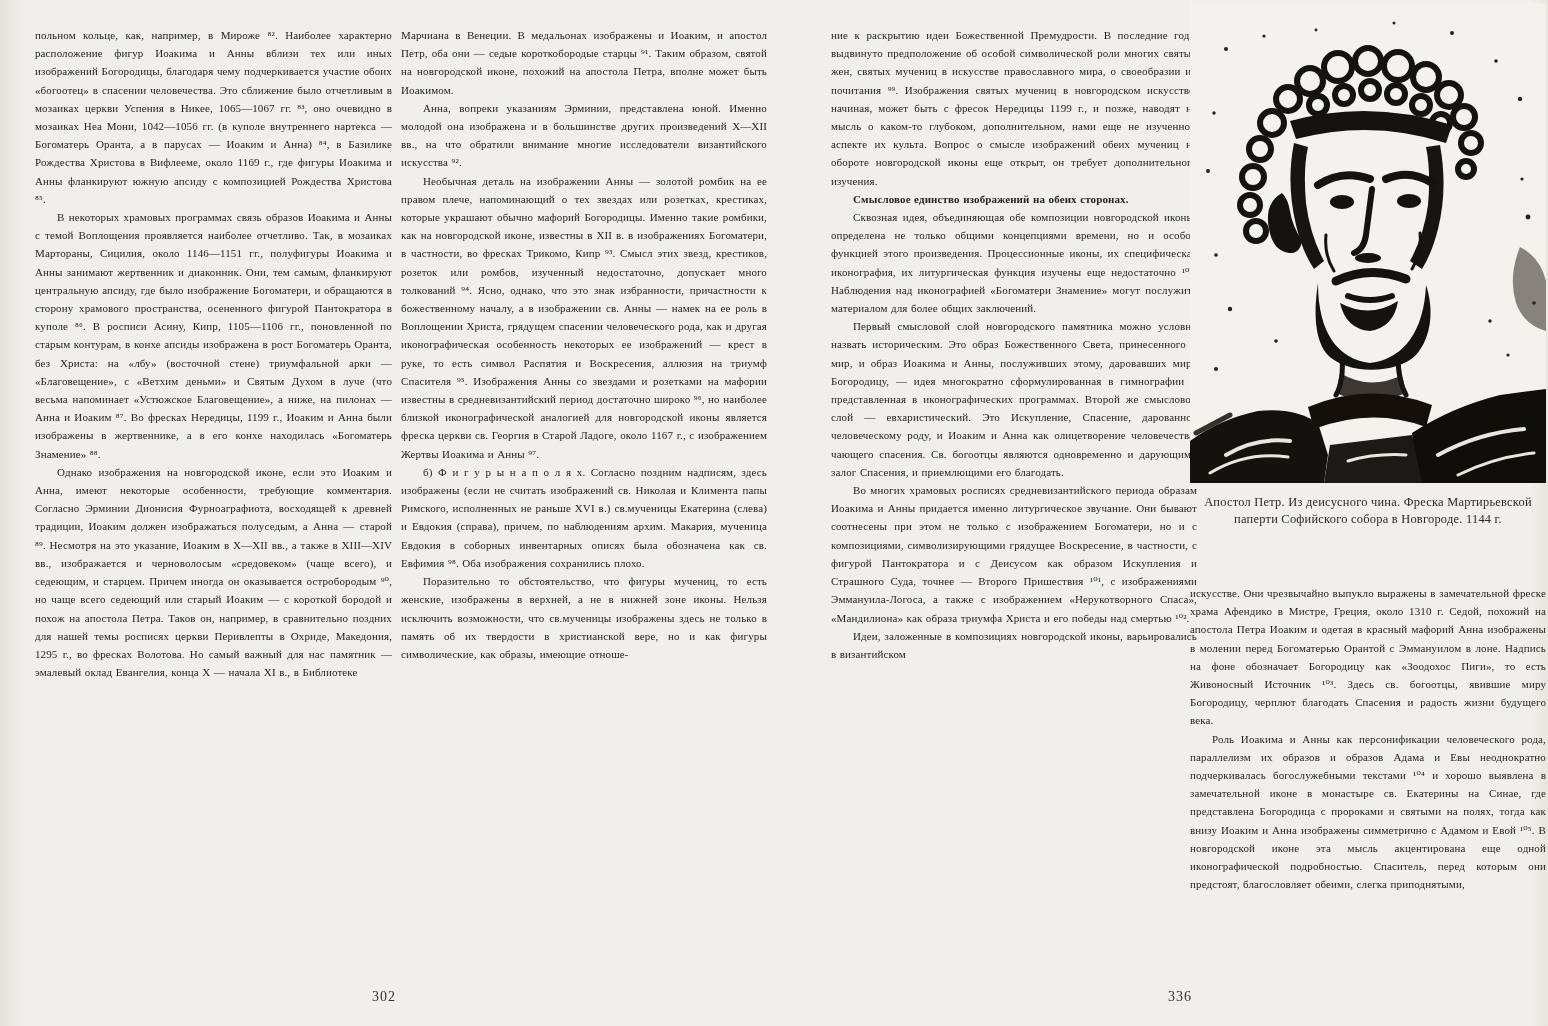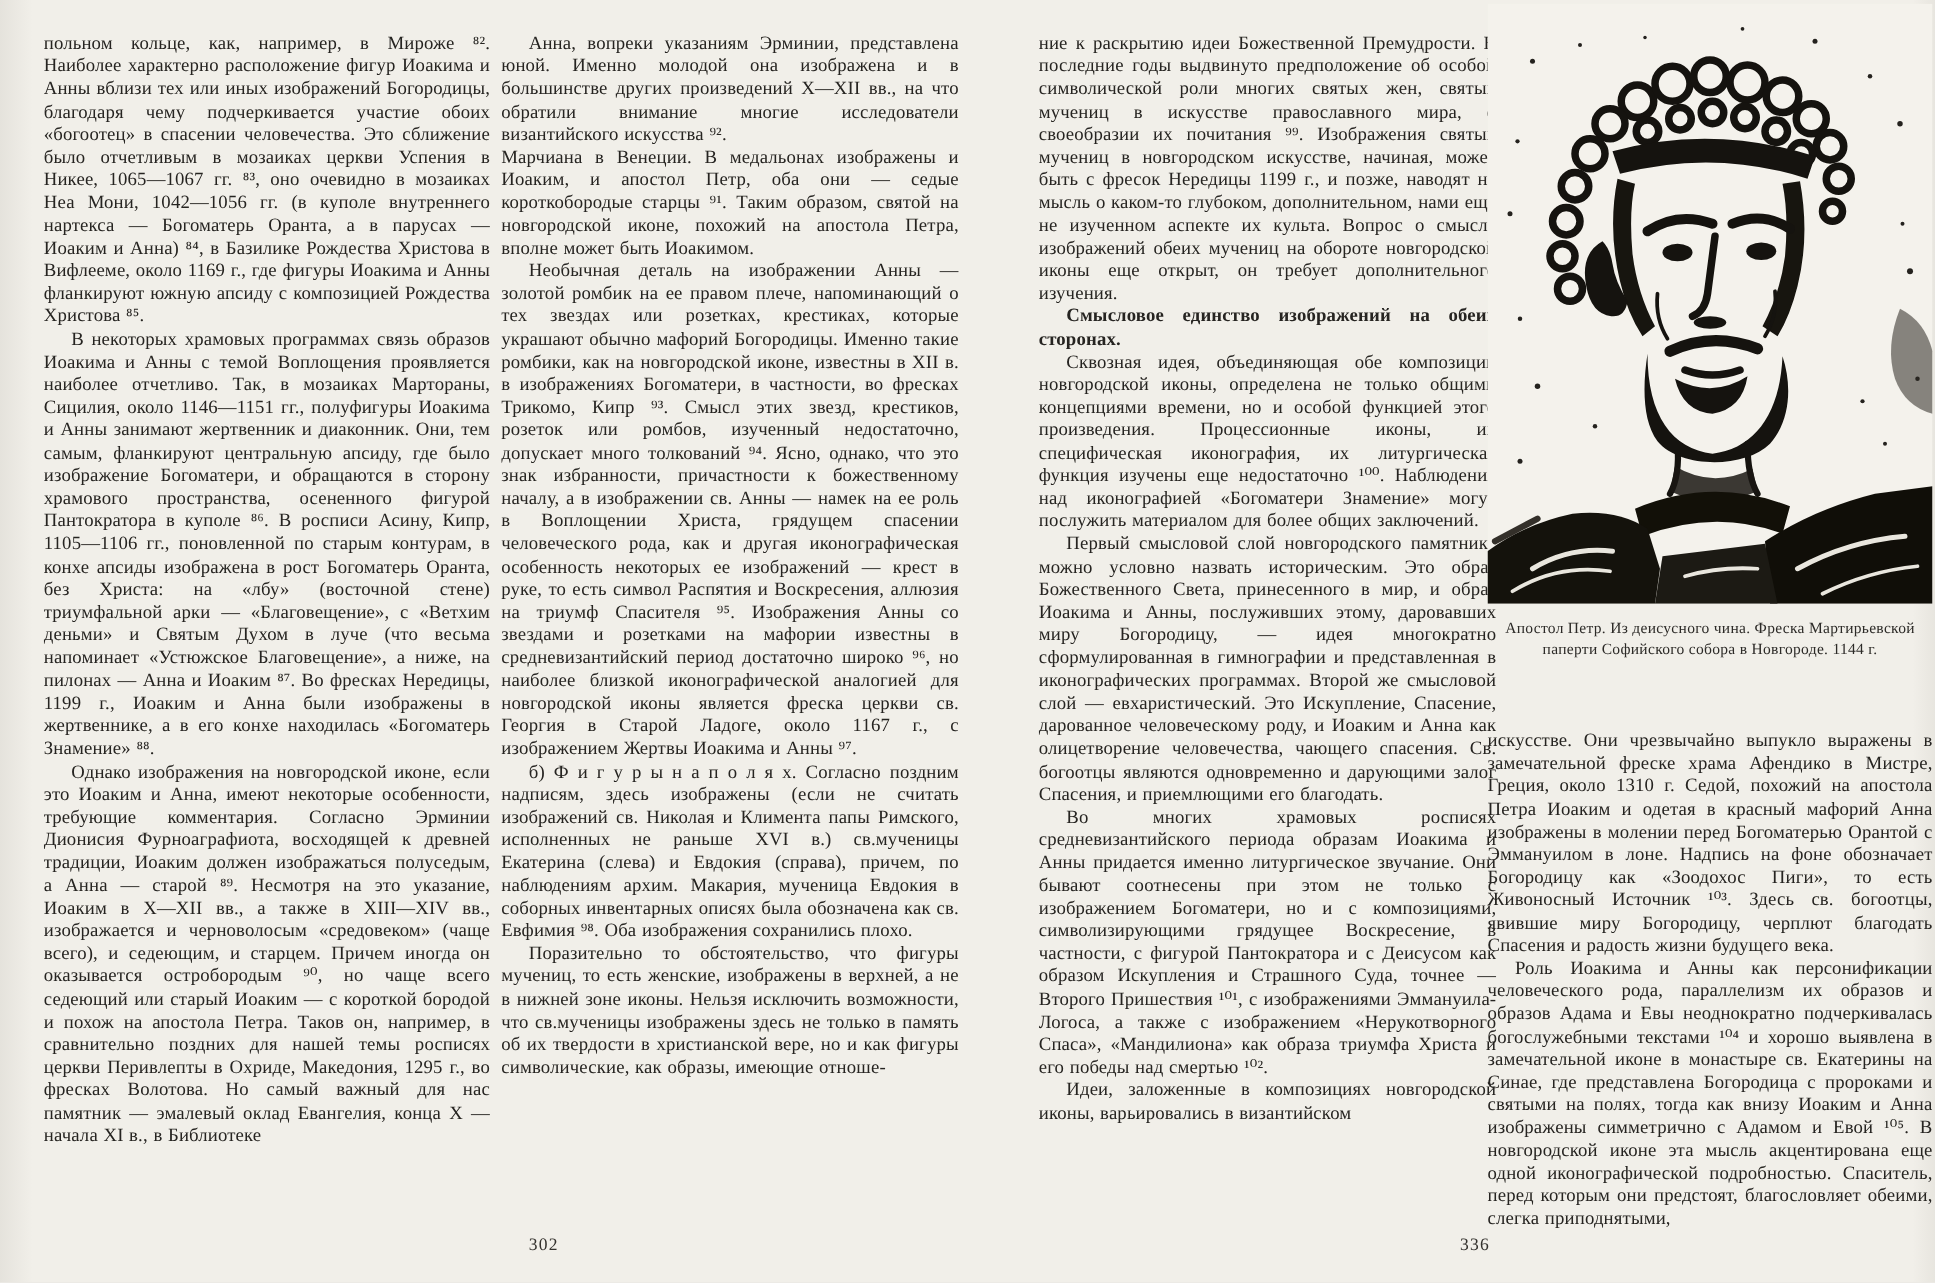--- a/index.html
+++ b/index.html
@@ -21,21 +21,21 @@
     position:absolute;
     overflow:hidden;
     text-align:justify;
   }
   .col-l1{left:35px; top:26px; width:357px; height:964px;}
   .col-l2{left:401px; top:26px; width:366px; height:964px;}
   .col-r1{left:831px; top:26px; width:366px; height:964px;}
   .col-r2{left:1190px; top:556px; width:356px; height:452px;margin-top:28px;}
   .para{
     margin:0;
-    font-size:15px;
+    font-size:11px;
     line-height:18.2px;
     letter-spacing:.12px;
     word-spacing:.6px;
     text-align:justify;
   }
   .para.indent{text-indent:22px;}
   .para.bold{font-weight:bold;}
   .figure{
     position:absolute;left:1190px;top:3px;width:356px;margin:0;
   }
@@ -46,36 +46,36 @@
     line-height:16.5px;
     text-align:center;
     letter-spacing:.25px;
     color:#2c2a27;
     padding:0 4px;
   }
   .pagenum{
     position:absolute;top:989px;width:150px;
     font-size:14px;letter-spacing:1px;text-align:center;color:#33312d;
   }
-  .pagenum-left{left:297px;text-align:right;}
+  .pagenum-left{left:309px;}
   .pagenum-right{left:1105px;}
 </style>
 </head>
 <body>
 
 <div class="spread">
 
   <div class="col col-l1">
       <p class="para">польном кольце, как, например, в Мироже ⁸². Наиболее характерно расположение фигур Иоакима и Анны вблизи тех или иных изображений Богородицы, благодаря чему подчеркивается участие обоих «богоотец» в спасении человечества. Это сближение было отчетливым в мозаиках церкви Успения в Никее, 1065—1067 гг. ⁸³, оно очевидно в мозаиках Неа Мони, 1042—1056 гг. (в куполе внутреннего нартекса — Богоматерь Оранта, а в парусах — Иоаким и Анна) ⁸⁴, в Базилике Рождества Христова в Вифлееме, около 1169 г., где фигуры Иоакима и Анны фланкируют южную апсиду с композицией Рождества Христова ⁸⁵.</p>
       <p class="para indent">В некоторых храмовых программах связь образов Иоакима и Анны с темой Воплощения проявляется наиболее отчетливо. Так, в мозаиках Мартораны, Сицилия, около 1146—1151 гг., полуфигуры Иоакима и Анны занимают жертвенник и диаконник. Они, тем самым, фланкируют центральную апсиду, где было изображение Богоматери, и обращаются в сторону храмового пространства, осененного фигурой Пантократора в куполе ⁸⁶. В росписи Асину, Кипр, 1105—1106 гг., поновленной по старым контурам, в конхе апсиды изображена в рост Богоматерь Оранта, без Христа: на «лбу» (восточной стене) триумфальной арки — «Благовещение», с «Ветхим деньми» и Святым Духом в луче (что весьма напоминает «Устюжское Благовещение», а ниже, на пилонах — Анна и Иоаким ⁸⁷. Во фресках Нередицы, 1199 г., Иоаким и Анна были изображены в жертвеннике, а в его конхе находилась «Богоматерь Знамение» ⁸⁸.</p>
       <p class="para indent">Однако изображения на новгородской иконе, если это Иоаким и Анна, имеют некоторые особенности, требующие комментария. Согласно Эрминии Дионисия Фурноаграфиота, восходящей к древней традиции, Иоаким должен изображаться полуседым, а Анна — старой ⁸⁹. Несмотря на это указание, Иоаким в X—XII вв., а также в XIII—XIV вв., изображается и черноволосым «средовеком» (чаще всего), и седеющим, и старцем. Причем иногда он оказывается остробородым ⁹⁰, но чаще всего седеющий или старый Иоаким — с короткой бородой и похож на апостола Петра. Таков он, например, в сравнительно поздних для нашей темы росписях церкви Перивлепты в Охриде, Македония, 1295 г., во фресках Волотова. Но самый важный для нас памятник — эмалевый оклад Евангелия, конца X — начала XI в., в Библиотеке</p>
     </div>
   <div class="col col-l2">
+      <p class="para">Марчиана в Венеции. В медальонах изображены и Иоаким, и апостол Петр, оба они — седые короткобородые старцы ⁹¹. Таким образом, святой на новгородской иконе, похожий на апостола Петра, вполне может быть Иоакимом.</p>
       <p class="para indent">Анна, вопреки указаниям Эрминии, представлена юной. Именно молодой она изображена и в большинстве других произведений X—XII вв., на что обратили внимание многие исследователи византийского искусства ⁹².</p>
-      <p class="para">Марчиана в Венеции. В медальонах изображены и Иоаким, и апостол Петр, оба они — седые короткобородые старцы ⁹¹. Таким образом, святой на новгородской иконе, похожий на апостола Петра, вполне может быть Иоакимом.</p>
       <p class="para indent">Необычная деталь на изображении Анны — золотой ромбик на ее правом плече, напоминающий о тех звездах или розетках, крестиках, которые украшают обычно мафорий Богородицы. Именно такие ромбики, как на новгородской иконе, известны в XII в. в изображениях Богоматери, в частности, во фресках Трикомо, Кипр ⁹³. Смысл этих звезд, крестиков, розеток или ромбов, изученный недостаточно, допускает много толкований ⁹⁴. Ясно, однако, что это знак избранности, причастности к божественному началу, а в изображении св. Анны — намек на ее роль в Воплощении Христа, грядущем спасении человеческого рода, как и другая иконографическая особенность некоторых ее изображений — крест в руке, то есть символ Распятия и Воскресения, аллюзия на триумф Спасителя ⁹⁵. Изображения Анны со звездами и розетками на мафории известны в средневизантийский период достаточно широко ⁹⁶, но наиболее близкой иконографической аналогией для новгородской иконы является фреска церкви св. Георгия в Старой Ладоге, около 1167 г., с изображением Жертвы Иоакима и Анны ⁹⁷.</p>
       <p class="para indent">б) Ф и г у р ы  н а  п о л я х. Согласно поздним надписям, здесь изображены (если не считать изображений св. Николая и Климента папы Римского, исполненных не раньше XVI в.) св.мученицы Екатерина (слева) и Евдокия (справа), причем, по наблюдениям архим. Макария, мученица Евдокия в соборных инвентарных описях была обозначена как св. Евфимия ⁹⁸. Оба изображения сохранились плохо.</p>
       <p class="para indent">Поразительно то обстоятельство, что фигуры мучениц, то есть женские, изображены в верхней, а не в нижней зоне иконы. Нельзя исключить возможности, что св.мученицы изображены здесь не только в память об их твердости в христианской вере, но и как фигуры символические, как образы, имеющие отноше-</p>
     </div>
   <div class="pagenum pagenum-left">302</div>
 
   <div class="col col-r1">
       <p class="para">ние к раскрытию идеи Божественной Премудрости. В последние годы выдвинуто предположение об особой символической роли многих святых жен, святых мучениц в искусстве православного мира, о своеобразии их почитания ⁹⁹. Изображения святых мучениц в новгородском искусстве, начиная, может быть с фресок Нередицы 1199 г., и позже, наводят на мысль о каком-то глубоком, дополнительном, нами еще не изученном аспекте их культа. Вопрос о смысле изображений обеих мучениц на обороте новгородской иконы еще открыт, он требует дополнительного изучения.</p>
       <p class="para indent bold">Смысловое единство изображений на обеих сторонах.</p>
       <p class="para indent">Сквозная идея, объединяющая обе композиции новгородской иконы, определена не только общими концепциями времени, но и особой функцией этого произведения. Процессионные иконы, их специфическая иконография, их литургическая функция изучены еще недостаточно ¹⁰⁰. Наблюдения над иконографией «Богоматери Знамение» могут послужить материалом для более общих заключений.</p>

